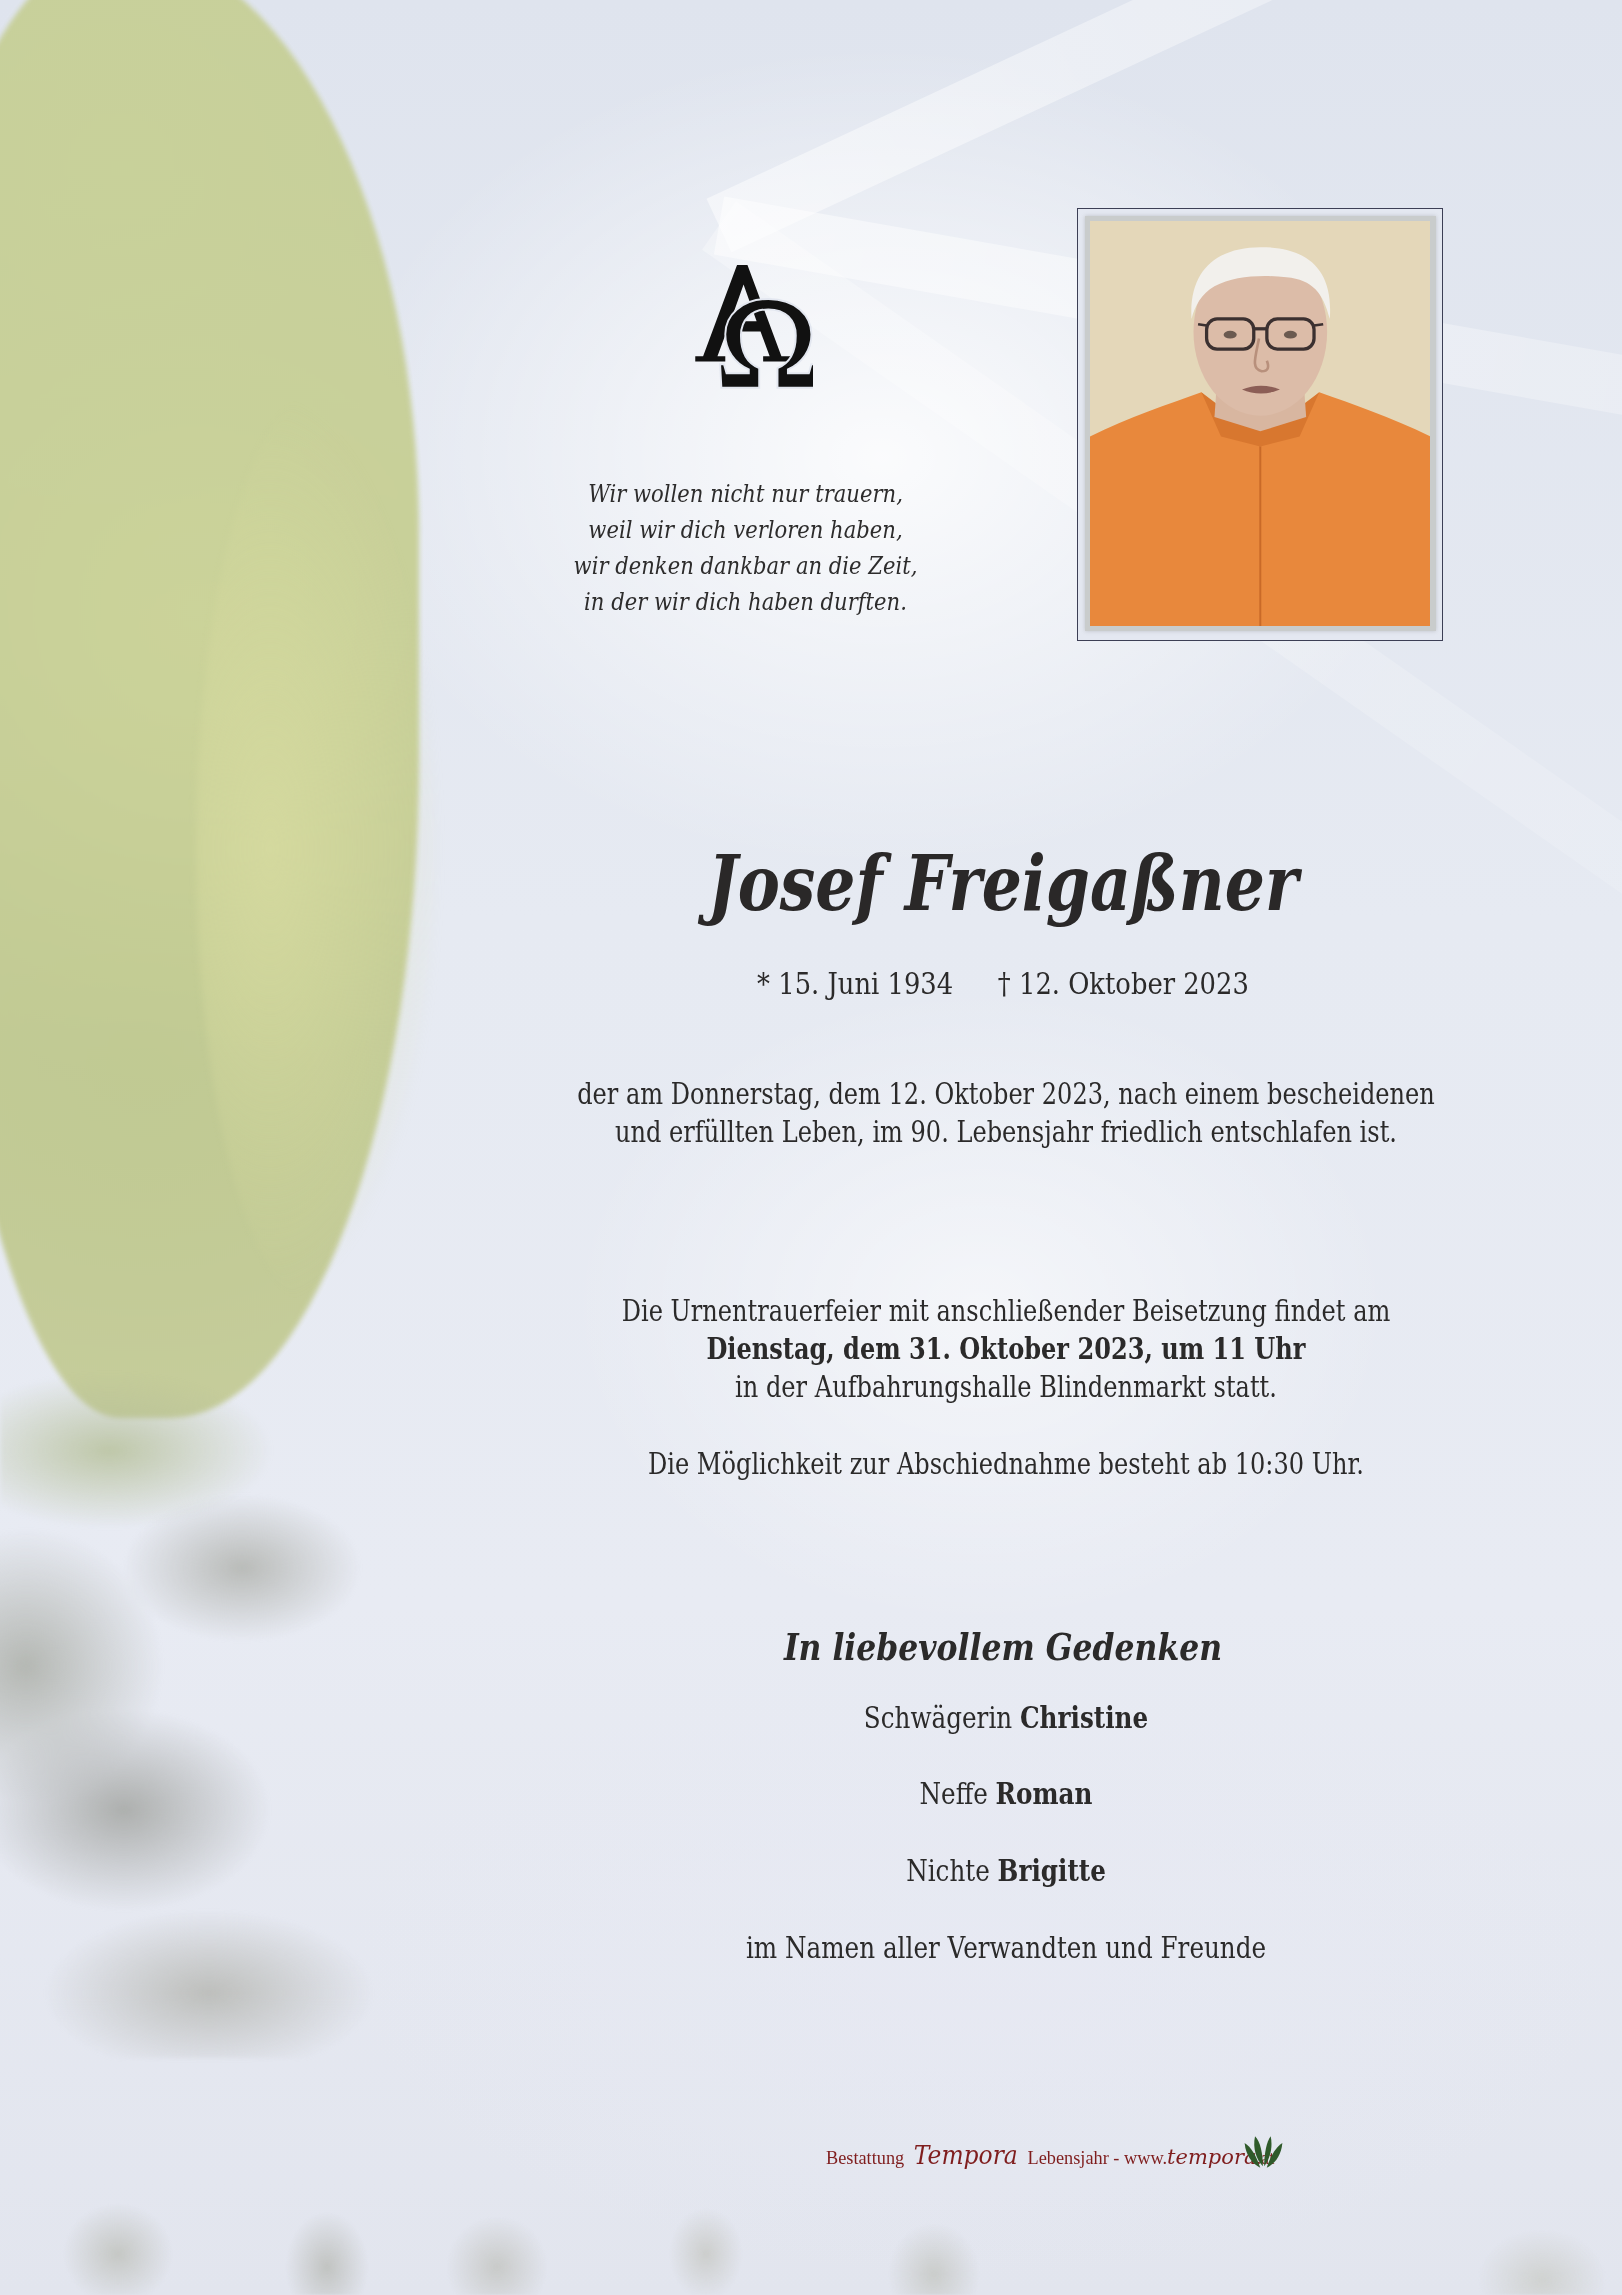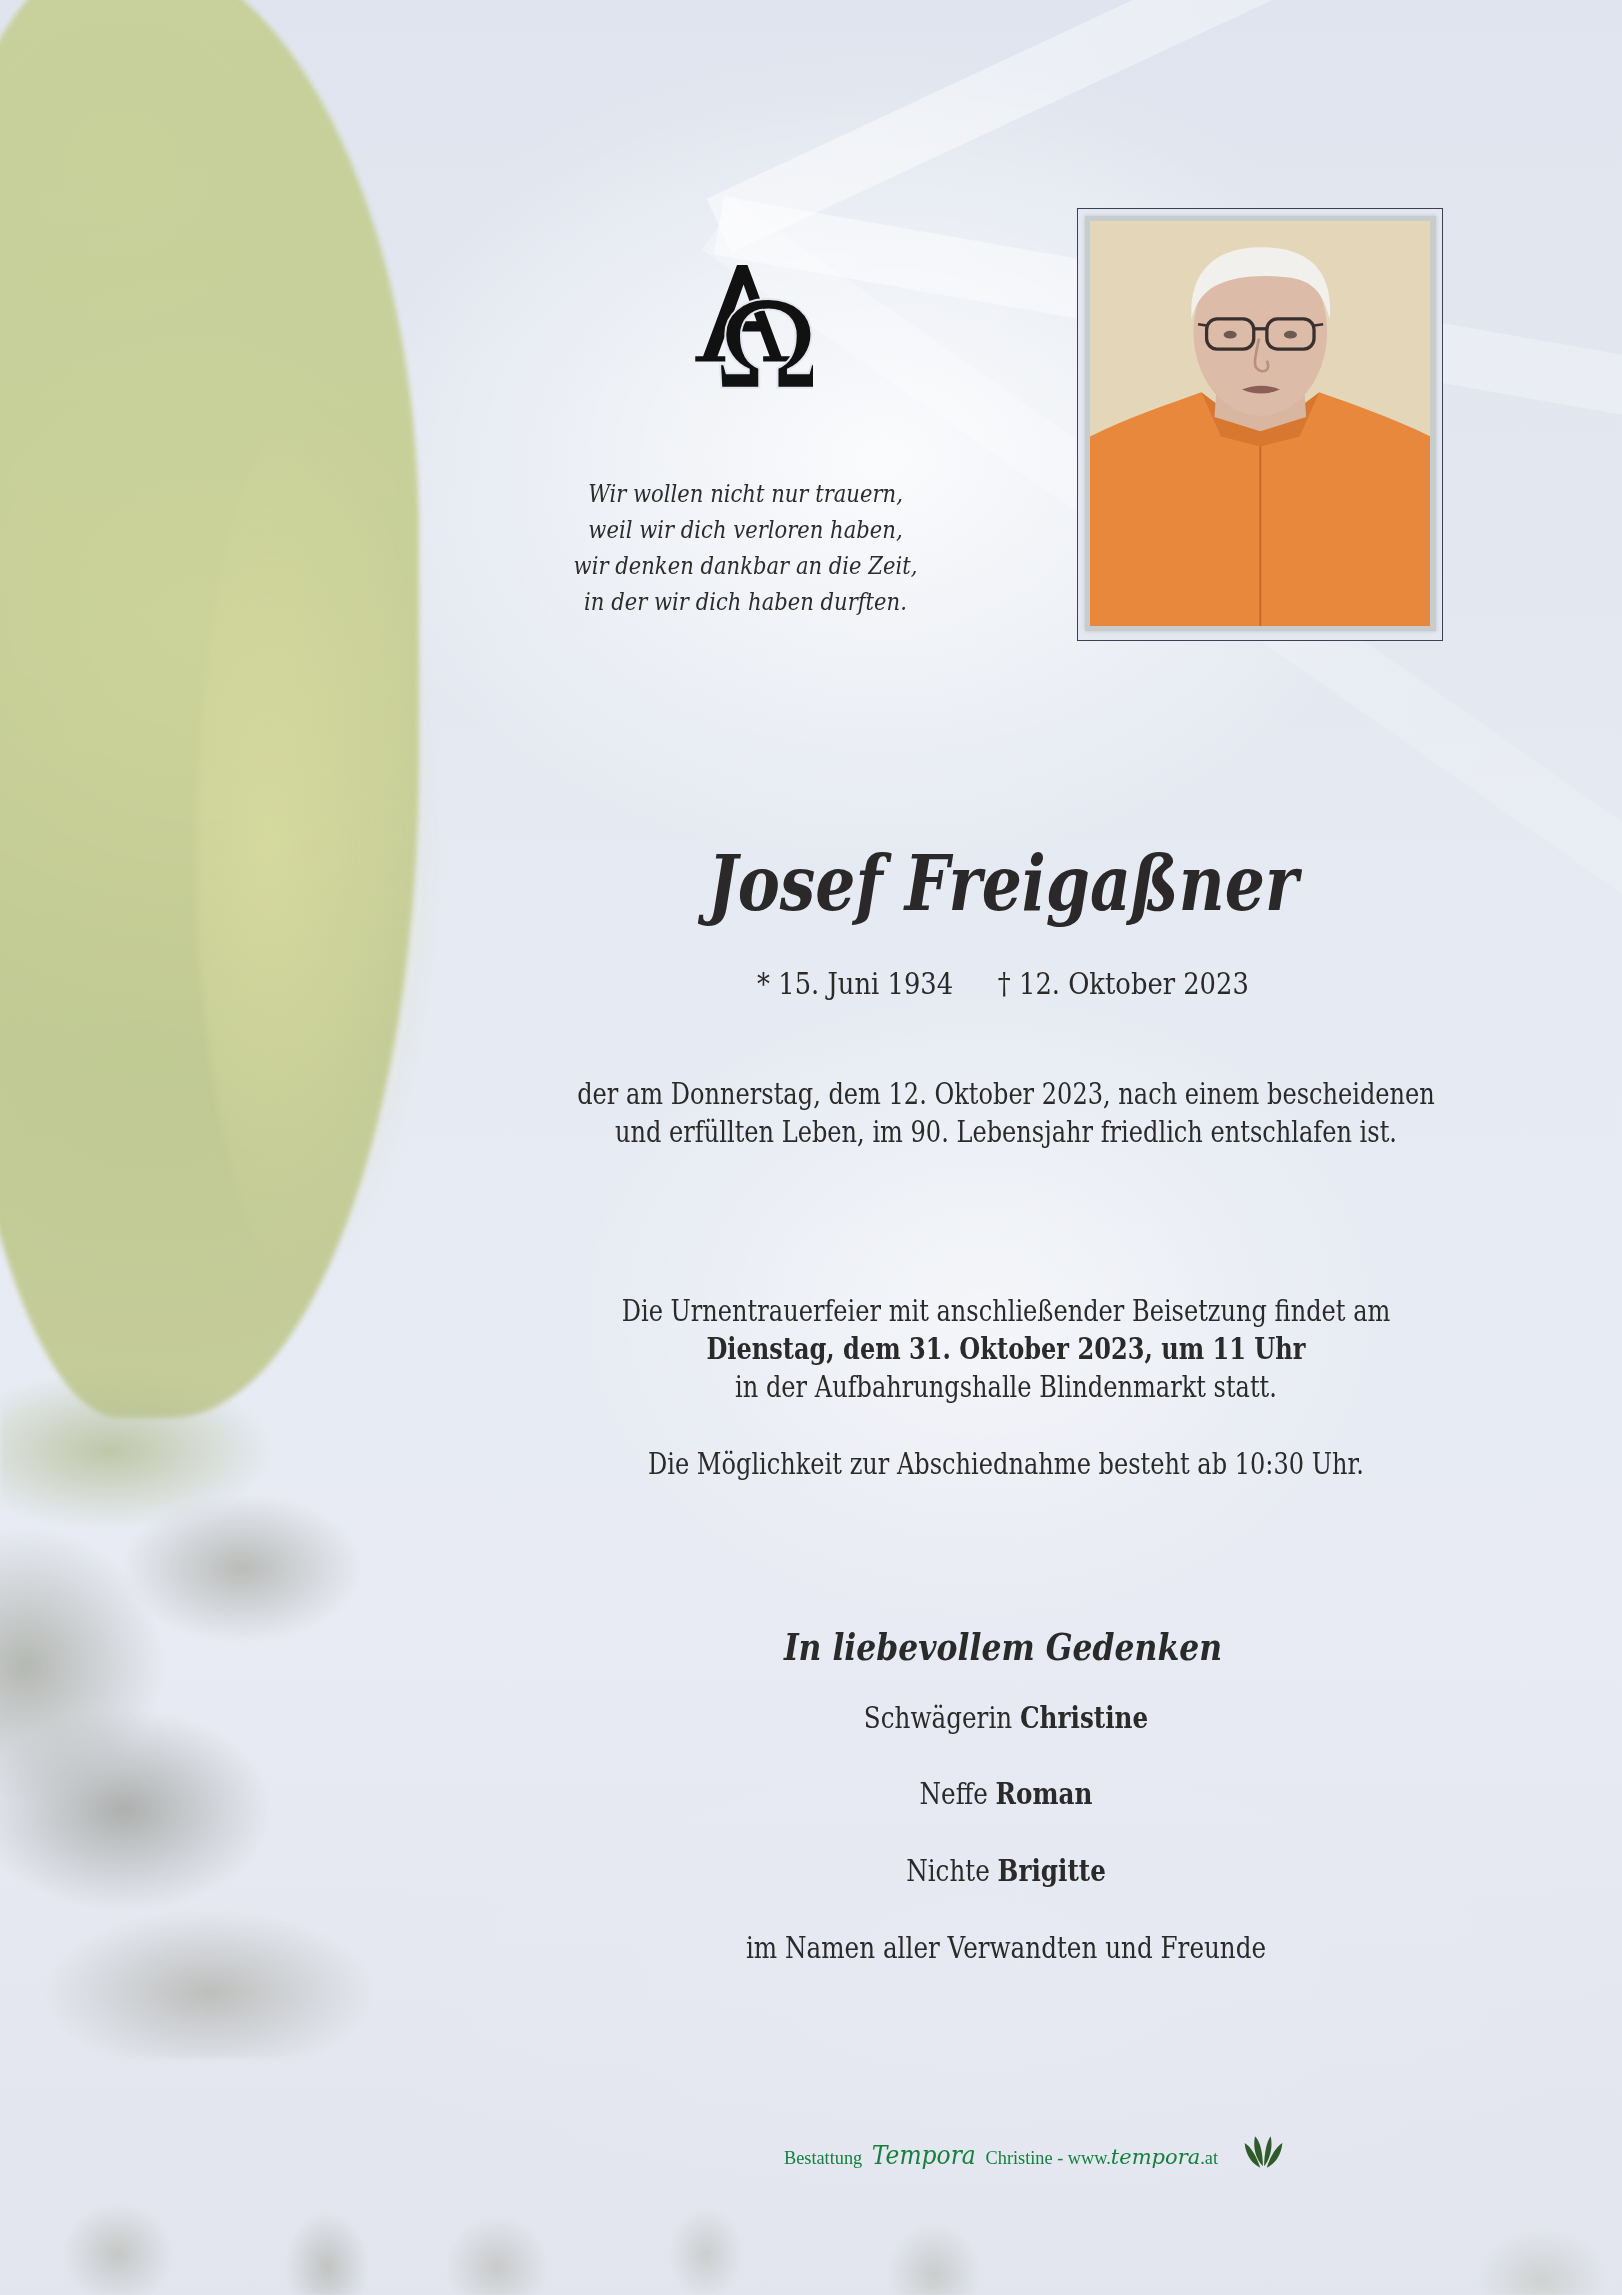--- a/index.html
+++ b/index.html
@@ -117,22 +117,22 @@
       transform: scaleX(0.85); transform-origin: 50% 0; white-space: nowrap;
     }
     .mourner {
       position: absolute; left: 457px; width: 1098px; text-align: center;
       font-size: 29px; line-height: 39px;
       transform: scaleX(0.85); transform-origin: 50% 0; white-space: nowrap;
     }
     .mourner .n { font-weight: bold; }
 
     .footer {
-      position: absolute; left: 784px; top: 2140px; width: 484px; height: 33px;
-      font-family: "Liberation Serif", serif; font-size: 18.3px; color: #15803d;
+      position: absolute; left: 826px; top: 2140px; width: 484px; height: 33px;
+      font-family: "Liberation Serif", serif; font-size: 18.3px; color: #7f1d1d;
       white-space: nowrap; display: flex; align-items: baseline;
     }
     .footer .script { font-style: italic; font-size: 26px; font-family: "DejaVu Serif", serif; margin: 0 3.9px; transform: scaleX(0.9); display: inline-block; }
     .footer .url-script { font-style: italic; font-family: "DejaVu Serif", serif; font-size: 21px; }
     .leaf-logo { position: absolute; left: 1242px; top: 2135px; width: 43px; height: 34px; }
   </style>
 </head>
 <body>
 
 <div class="bg">
@@ -228,21 +228,21 @@
 </div>
 <div class="mourner" style="top: 1852px;">
   <span>Nichte</span>
   <span class="n">Brigitte</span>
 </div>
 <div class="mourner" style="top: 1929px;">im Namen aller Verwandten und Freunde</div>
 
 <div class="footer">
   <span>Bestattung</span>
   <span class="script">Tempora</span>
-  <span>Christine -</span>&nbsp;<span>www.</span><span class="url-script">tempora</span><span>.at</span>
+  <span>Lebensjahr -</span>&nbsp;<span>www.</span><span class="url-script">tempora</span><span>.at</span>
 </div>
 
 <svg class="leaf-logo" viewBox="0 0 66 52">
   <path d="M4 12 C14 18 22 32 28 50 C16 44 6 32 4 12 Z" fill="#2f5a2a"></path>
   <path d="M20 2 C28 10 32 28 32 48 C22 38 16 20 20 2 Z" fill="#2f5a2a"></path>
   <path d="M44 2 C48 20 42 38 34 48 C34 28 38 10 44 2 Z" fill="#2f5a2a"></path>
   <path d="M62 12 C60 32 50 44 38 50 C44 32 52 18 62 12 Z" fill="#2f5a2a"></path>
 </svg>
 
 

